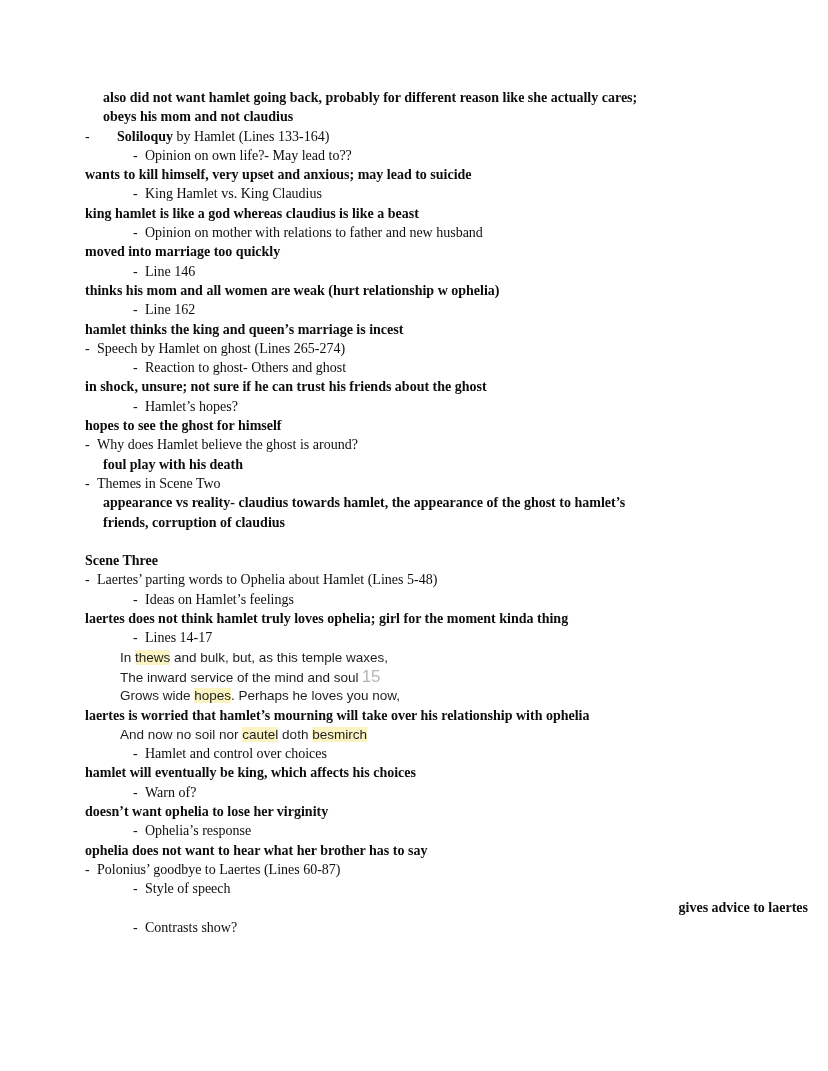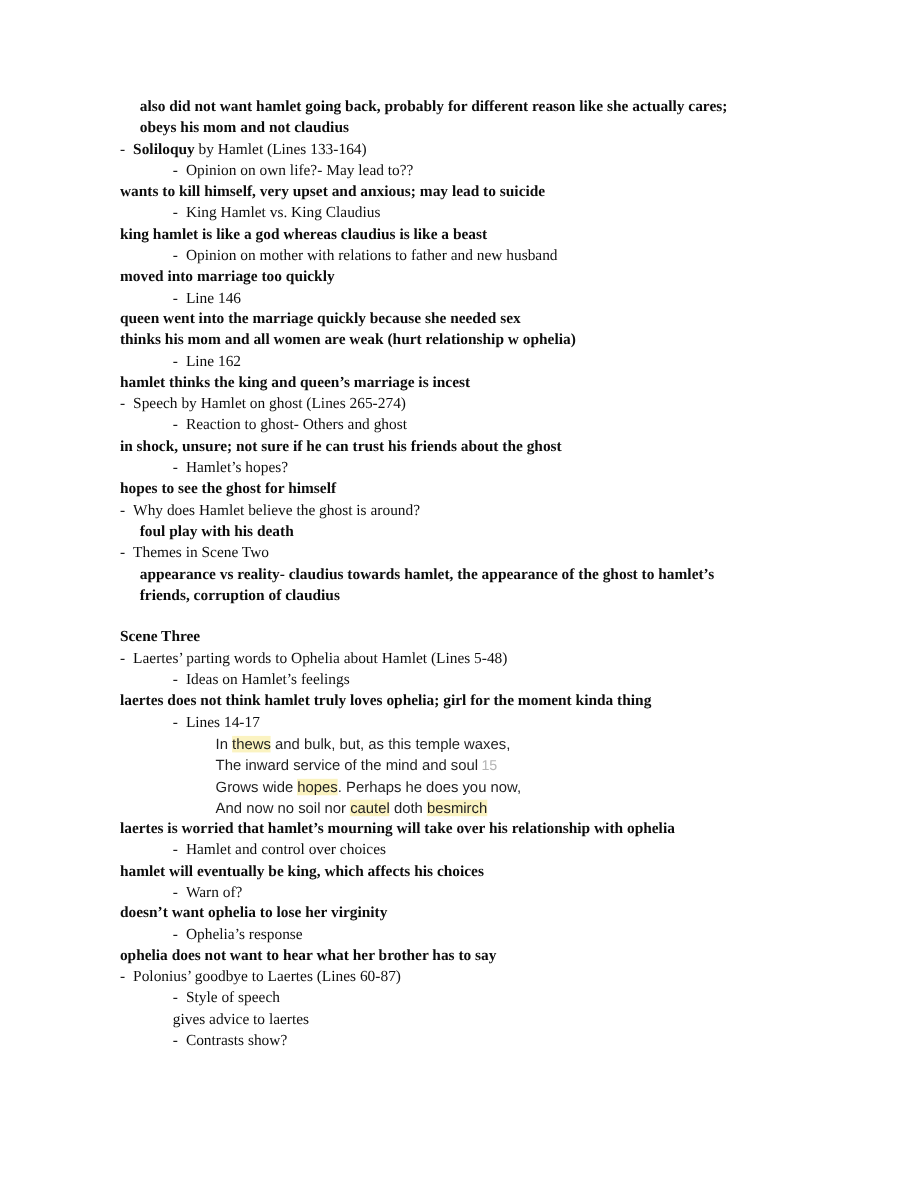--- a/index.html
+++ b/index.html
@@ -11,21 +11,21 @@
     width: 828px;
     height: 1071px;
     overflow: hidden;
     font-family: "Liberation Serif", serif;
     color: #0d0d0d;
   }
   .page {
     box-sizing: border-box;
     width: 828px;
     height: 1071px;
-    padding: 88px 20px 0 109px;
+    padding: 88px 20px 0 85px;
     background: #ffffff;
   }
   .line {
     display: flex;
     align-items: baseline;
     height: 19.3px;
     line-height: 19.3px;
     font-size: 14px;
     white-space: pre;
   }
@@ -33,54 +33,53 @@
     flex: 0 0 12px;
   }
   .content { white-space: pre; }
   .seg { white-space: pre; }
 
   
   .b0  { margin-left: 0; }
   .f0  { margin-left: 18px; font-weight: bold; }
   .b1  { margin-left: 48px; }
   .f1  { font-weight: bold; }
-  .f1m { margin-left: 48px; font-weight: normal; }
+  .f1m { margin-left: 48px; font-weight: bold; justify-content: flex-end; }
   .q   {
-    margin-left: 87px;
+    margin-left: 35px;
     font-family: "Liberation Sans", sans-serif;
     font-size: 13.5px;
     color: #1e1e1e;
   }
   .h   { font-weight: bold; }
   .h .seg { }
   .sp  { }
 
-  .bseg { font-weight: bold; }
+  .bseg { font-weight: bold; margin-left: 20px; }
   .hl   { background: var(--hl-color, #fbf3c1); }
   .mut  {
     color: var(--mut-color, #b5b5b5);
-    font-size: 13px;
+    font-size: 17px;
     padding-left: 3px;
   }
 </style>
 </head>
 <body>
 
 <div class="page">
     <div class="line f0"><span class="content"><span class="seg">also did not want hamlet going back, probably for different reason like she actually cares;</span></span></div>
     <div class="line f0"><span class="content"><span class="seg">obeys his mom and not claudius</span></span></div>
     <div class="line b0"><span class="dash">-</span><span class="content"><span class="seg bseg">Soliloquy</span><span class="seg"> by Hamlet (Lines 133-164)</span></span></div>
     <div class="line b1"><span class="dash">-</span><span class="content"><span class="seg">Opinion on own life?- May lead to??</span></span></div>
     <div class="line f1"><span class="content"><span class="seg">wants to kill himself, very upset and anxious; may lead to suicide</span></span></div>
     <div class="line b1"><span class="dash">-</span><span class="content"><span class="seg">King Hamlet vs. King Claudius</span></span></div>
     <div class="line f1"><span class="content"><span class="seg">king hamlet is like a god whereas claudius is like a beast</span></span></div>
     <div class="line b1"><span class="dash">-</span><span class="content"><span class="seg">Opinion on mother with relations to father and new husband</span></span></div>
     <div class="line f1"><span class="content"><span class="seg">moved into marriage too quickly</span></span></div>
     <div class="line b1"><span class="dash">-</span><span class="content"><span class="seg">Line 146</span></span></div>
-    <div class="line f1"><span class="content"><span class="seg">queen went into the marriage quickly because she needed sex</span></span></div>
     <div class="line f1"><span class="content"><span class="seg">thinks his mom and all women are weak (hurt relationship w ophelia)</span></span></div>
     <div class="line b1"><span class="dash">-</span><span class="content"><span class="seg">Line 162</span></span></div>
     <div class="line f1"><span class="content"><span class="seg">hamlet thinks the king and queen’s marriage is incest</span></span></div>
     <div class="line b0"><span class="dash">-</span><span class="content"><span class="seg">Speech by Hamlet on ghost (Lines 265-274)</span></span></div>
     <div class="line b1"><span class="dash">-</span><span class="content"><span class="seg">Reaction to ghost- Others and ghost</span></span></div>
     <div class="line f1"><span class="content"><span class="seg">in shock, unsure; not sure if he can trust his friends about the ghost</span></span></div>
     <div class="line b1"><span class="dash">-</span><span class="content"><span class="seg">Hamlet’s hopes?</span></span></div>
     <div class="line f1"><span class="content"><span class="seg">hopes to see the ghost for himself</span></span></div>
     <div class="line b0"><span class="dash">-</span><span class="content"><span class="seg">Why does Hamlet believe the ghost is around?</span></span></div>
     <div class="line f0"><span class="content"><span class="seg">foul play with his death</span></span></div>
@@ -88,23 +87,23 @@
     <div class="line f0"><span class="content"><span class="seg">appearance vs reality- claudius towards hamlet, the appearance of the ghost to hamlet’s</span></span></div>
     <div class="line f0"><span class="content"><span class="seg">friends, corruption of claudius</span></span></div>
     <div class="line sp"></div>
     <div class="line h"><span class="content"><span class="seg">Scene Three</span></span></div>
     <div class="line b0"><span class="dash">-</span><span class="content"><span class="seg">Laertes’ parting words to Ophelia about Hamlet (Lines 5-48)</span></span></div>
     <div class="line b1"><span class="dash">-</span><span class="content"><span class="seg">Ideas on Hamlet’s feelings</span></span></div>
     <div class="line f1"><span class="content"><span class="seg">laertes does not think hamlet truly loves ophelia; girl for the moment kinda thing</span></span></div>
     <div class="line b1"><span class="dash">-</span><span class="content"><span class="seg">Lines 14-17</span></span></div>
     <div class="line q"><span class="content"><span class="seg">In </span><span class="seg hl">thews</span><span class="seg"> and bulk, but, as this temple waxes,</span></span></div>
     <div class="line q"><span class="content"><span class="seg">The inward service of the mind and soul</span><span class="seg mut">15</span></span></div>
-    <div class="line q"><span class="content"><span class="seg">Grows wide </span><span class="seg hl">hopes</span><span class="seg">. Perhaps he does you now,</span></span></div>
+    <div class="line q"><span class="content"><span class="seg">Grows wide </span><span class="seg hl">hopes</span><span class="seg">. Perhaps he loves you now,</span></span></div>
+    <div class="line f1"><span class="content"><span class="seg">laertes is worried that hamlet’s mourning will take over his relationship with ophelia</span></span></div>
     <div class="line q"><span class="content"><span class="seg">And now no soil nor </span><span class="seg hl">cautel</span><span class="seg"> doth </span><span class="seg hl">besmirch</span></span></div>
-    <div class="line f1"><span class="content"><span class="seg">laertes is worried that hamlet’s mourning will take over his relationship with ophelia</span></span></div>
     <div class="line b1"><span class="dash">-</span><span class="content"><span class="seg">Hamlet and control over choices</span></span></div>
     <div class="line f1"><span class="content"><span class="seg">hamlet will eventually be king, which affects his choices</span></span></div>
     <div class="line b1"><span class="dash">-</span><span class="content"><span class="seg">Warn of?</span></span></div>
     <div class="line f1"><span class="content"><span class="seg">doesn’t want ophelia to lose her virginity</span></span></div>
     <div class="line b1"><span class="dash">-</span><span class="content"><span class="seg">Ophelia’s response</span></span></div>
     <div class="line f1"><span class="content"><span class="seg">ophelia does not want to hear what her brother has to say</span></span></div>
     <div class="line b0"><span class="dash">-</span><span class="content"><span class="seg">Polonius’ goodbye to Laertes (Lines 60-87)</span></span></div>
     <div class="line b1"><span class="dash">-</span><span class="content"><span class="seg">Style of speech</span></span></div>
     <div class="line f1m"><span class="content"><span class="seg">gives advice to laertes</span></span></div>
     <div class="line b1"><span class="dash">-</span><span class="content"><span class="seg">Contrasts show?</span></span></div>

